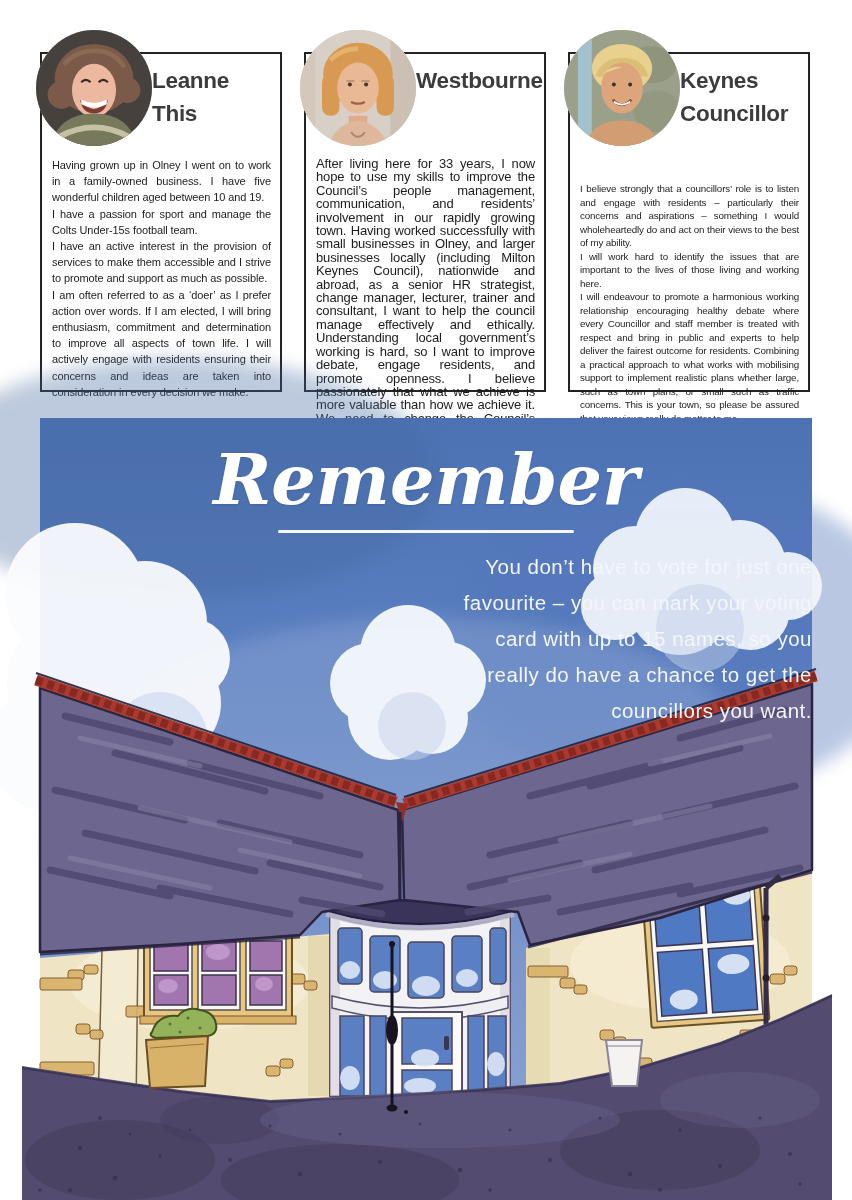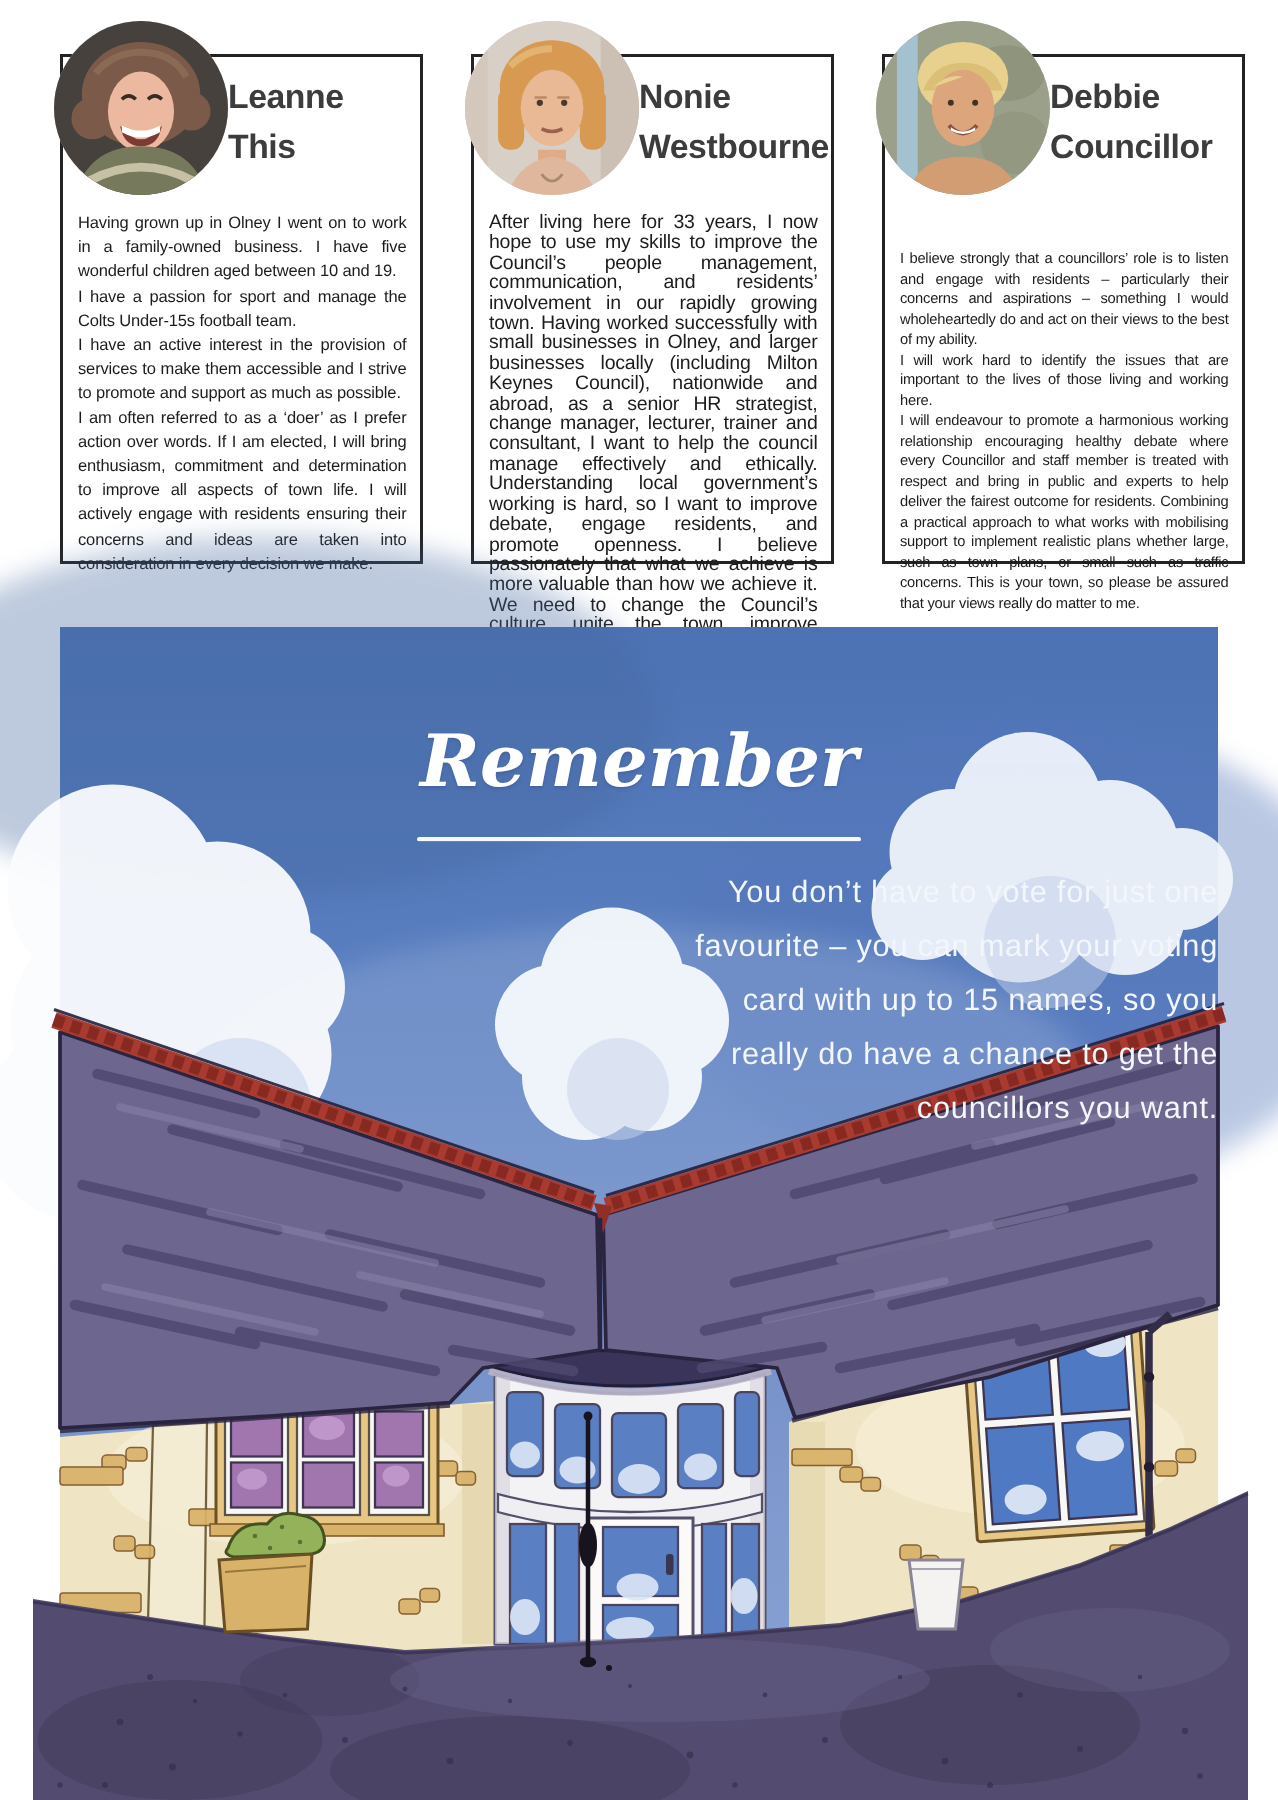--- a/index.html
+++ b/index.html
@@ -1,40 +1,40 @@
 <!DOCTYPE html>
 <html><head>
 <meta charset="utf-8">
 <style>
   html,body{margin:0;padding:0;background:#ffffff;}
   .page{position:relative;width:852px;height:1200px;background:#ffffff;overflow:hidden;
         font-family:"Liberation Sans",sans-serif;}
 
   
-  .profiles{position:absolute;top:36px;left:40px;display:flex;gap:32px;}
+  .profiles{position:absolute;top:52px;left:40px;display:flex;gap:22px;}
   .card{position:relative;width:238px;height:336px;border:2px solid #232323;background:#ffffff;}
   .photo{position:absolute;top:-24px;left:-6px;width:116px;height:116px;border-radius:50%;
          overflow:hidden;background:#ccc;}
   .photo svg{display:block;width:100%;height:100%;}
   .cand-name{margin:10px 4px 0 110px;font-size:22.5px;font-weight:bold;color:#3c3c3c;
              line-height:33px;letter-spacing:-0.3px;white-space:nowrap;}
   .bio{position:absolute;left:10px;right:9px;top:103px;color:#1c1c1c;text-align:justify;
        white-space:pre-line;}
   .bio-lg{font-size:11px;line-height:16.2px;letter-spacing:-0.1px;}
   .bio-sm{font-size:13px;line-height:13.4px;letter-spacing:-0.15px;}
   .bio-md{font-size:9.8px;line-height:13.5px;letter-spacing:-0.15px;margin-top:25px;}
 
   
   .illustration{position:absolute;left:40px;top:418px;width:772px;height:782px;}
   .illustration svg.scene{display:block;width:772px;height:782px;overflow:visible;}
 
   .remember{position:absolute;left:0;right:0;top:14px;text-align:center;color:#ffffff;}
   .remember-title{font-family:"DejaVu Serif",serif;font-style:italic;font-weight:bold;
-                  font-size:48px;line-height:96px;letter-spacing:0px;
-                  text-shadow:0 1px 2px rgba(40,60,110,0.25);margin-top:28px;}
+                  font-size:70px;line-height:96px;letter-spacing:0px;
+                  text-shadow:0 1px 2px rgba(40,60,110,0.25);}
   .remember-underline{width:296px;height:0;border-top:3px solid rgba(255,255,255,0.95);
                       border-radius:3px;margin:2px auto 16px auto;}
   .remember-msg{font-size:20.5px;line-height:36px;letter-spacing:0.5px;color:#f3f6fb;
                 white-space:pre-line;text-align:right;}
 </style>
 </head>
 <body>
 
 <div class="page">
 
@@ -82,21 +82,20 @@
           <circle cx="57" cy="47" r="1.8" fill="#4a382c"></circle>
           <path d="M40,44 l7,0" stroke="#b98a66" stroke-width="1.4"></path>
           <path d="M53,44 l7,0" stroke="#b98a66" stroke-width="1.4"></path>
           <path d="M44,62 q6,3 12,0" stroke="#9c5f50" stroke-width="2" fill="none"></path>
           <rect x="42" y="74" width="16" height="16" fill="#e0ab88"></rect>
           <path d="M24,100 q8,-20 26,-22 q18,2 26,22 Z" fill="#dfb79c"></path>
           <path d="M44,88 q6,8 12,0" stroke="#a8896d" stroke-width="1.6" fill="none"></path>
         </svg>
       </div>
       <div class="cand-name">
-        <div>Nonie</div>
         <div>Westbourne</div>
       </div>
       <div class="bio bio-sm">After living here for 33 years, I now hope to use my skills to improve the Council’s people management, communication, and residents’ involvement in our rapidly growing town. Having worked successfully with small businesses in Olney, and larger businesses locally (including Milton Keynes Council), nationwide and abroad, as a senior HR strategist, change manager, lecturer, trainer and consultant, I want to help the council manage effectively and ethically. Understanding local government’s working is hard, so I want to improve debate, engage residents, and promote openness. I believe passionately that what we achieve is more valuable than how we achieve it. We need to change the Council’s culture, unite the town, improve facilities, and manage growth sustainably. Please help me do this.</div>
     </div>
 
     <div class="card">
       <div class="photo" aria-hidden="true">
         <svg viewBox="0 0 100 100">
           <rect width="100" height="100" fill="#9aa089"></rect>
           <ellipse cx="75" cy="30" rx="22" ry="16" fill="#8a8f78" opacity="0.7"></ellipse>
@@ -107,21 +106,21 @@
           <ellipse cx="50" cy="50" rx="18" ry="22" fill="#dca57c"></ellipse>
           <path d="M33,38 q8,-8 17,-6" fill="#e8d08e"></path>
           <circle cx="43" cy="47" r="1.7" fill="#3f3328"></circle>
           <circle cx="57" cy="47" r="1.7" fill="#3f3328"></circle>
           <path d="M42,60 q8,9 16,0" stroke="#8a4f42" stroke-width="2.5" fill="none"></path>
           <path d="M43,61 q7,5 14,0 l0,2 q-7,4 -14,0 Z" fill="#ffffff"></path>
           <path d="M18,100 q6,-22 32,-22 q26,0 32,22 Z" fill="#d39d74"></path>
         </svg>
       </div>
       <div class="cand-name">
-        <div>Debbie</div>
+        <div>Keynes</div>
         <div>Councillor</div>
       </div>
       <div class="bio bio-md">I believe strongly that a councillors’ role is to listen and engage with residents – particularly their concerns and aspirations – something I would wholeheartedly do and act on their views to the best of my ability.
 I will work hard to identify the issues that are important to the lives of those living and working here.
 I will endeavour to promote a harmonious working relationship encouraging healthy debate where every Councillor and staff member is treated with respect and bring in public and experts to help deliver the fairest outcome for residents. Combining a practical approach to what works with mobilising support to implement realistic plans whether large, such as town plans, or small such as traffic concerns. This is your town, so please be assured that your views really do matter to me.</div>
     </div>
   </div>
 
   <div class="illustration" aria-label="Watercolour illustration of the Olney council building with purple slate roofs, red ridge tiles, cream stone walls, a curved glass bay entrance, and a blue cloudy sky">
     <svg class="scene" viewBox="0 0 772 782">

